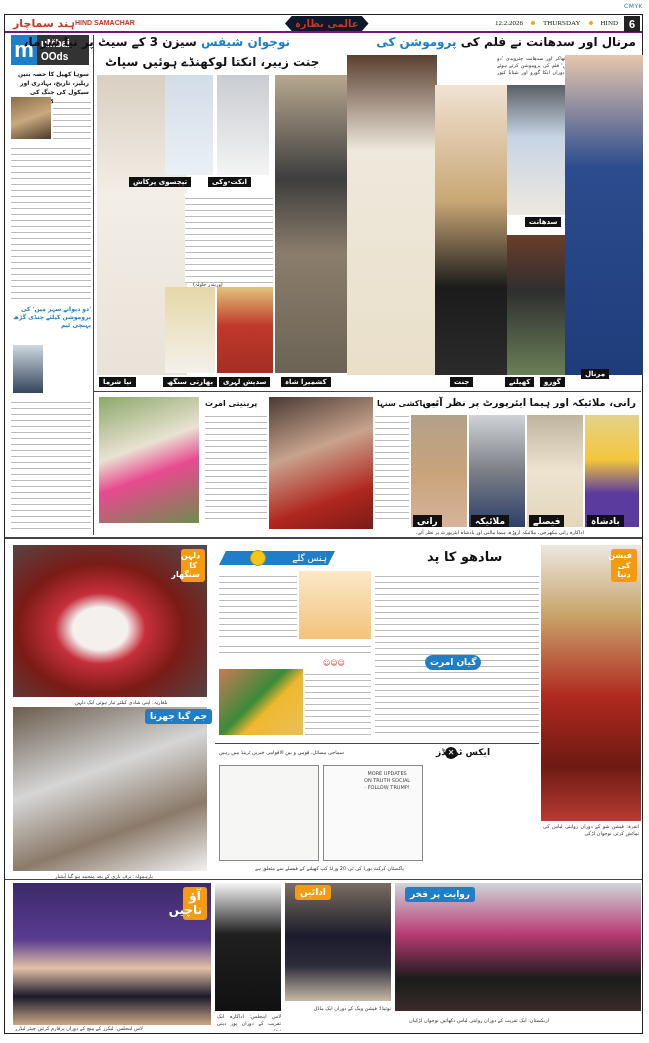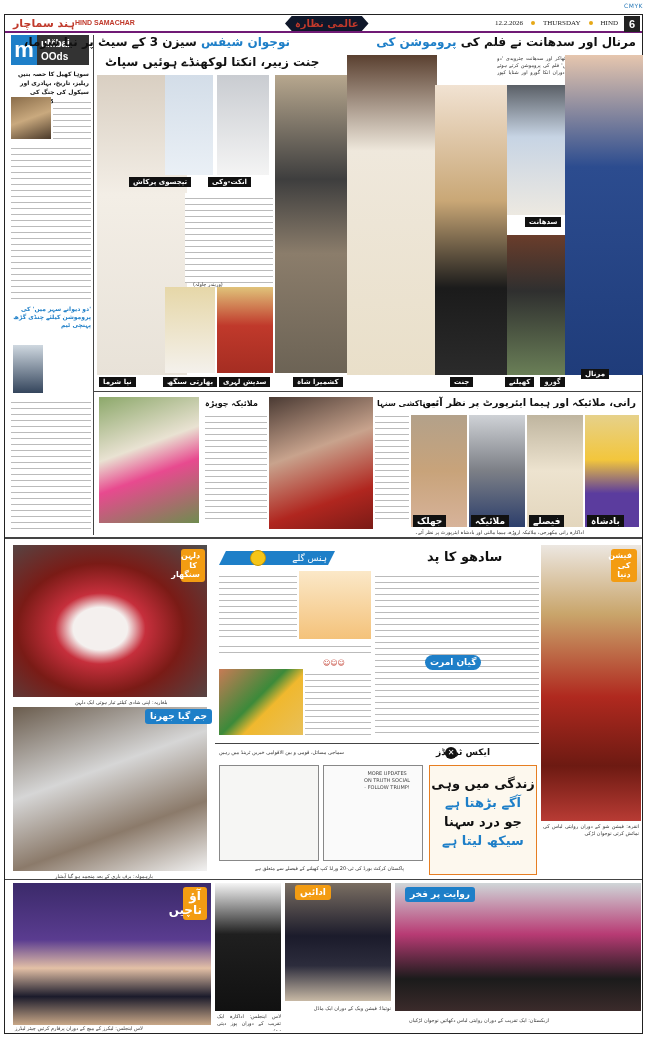--- a/index.html
+++ b/index.html
@@ -87,48 +87,48 @@
   <div class="cap" style="left:124px;top:162px;">تیجسوی پرکاش</div>
   <div class="cap" style="left:178px;top:162px;margin-left:25px;">انکت-وکی</div>
   <div class="text-col" style="left:180px;top:178px;width:88px;height:90px;background:repeating-linear-gradient(#fff 0 5px,#bbb 5px 6px);"></div>
   <div class="caption-line" style="left:188px;top:266px;">(وریندر چاولہ)</div>
   <div class="img" style="left:160px;top:272px;width:50px;height:86px;background:linear-gradient(180deg,#e6d7a8,#f4f1ec);"></div>
   <div class="img" style="left:212px;top:272px;width:56px;height:86px;background:linear-gradient(180deg,#e0c37a,#c0392b 45%,#a52d22);"></div>
   <div class="cap" style="left:94px;top:362px;">نیا شرما</div>
   <div class="cap" style="left:158px;top:362px;">بھارتی سنگھ</div>
   <div class="cap" style="left:214px;top:362px;">سدیش لہری</div>
   <div class="img" style="left:270px;top:60px;width:72px;height:298px;background:linear-gradient(180deg,#b7a78e,#3e3e3e 35%,#8b7d6b 60%,#6c6355);"></div>
-  <div class="cap" style="left:288px;top:362px;">کشمیرا شاہ</div>
+  <div class="cap" style="left:276px;top:362px;">کشمیرا شاہ</div>
 
   <div class="img" style="left:342px;top:40px;width:90px;height:320px;background:linear-gradient(180deg,#5a4030,#efe8dc 30%,#e9dfc9 100%);"></div>
   <div class="img" style="left:430px;top:70px;width:72px;height:290px;background:linear-gradient(180deg,#f1e2d2,#c9a776 40%,#1b1b1b 70%,#2b2b2b);"></div>
   <div class="img" style="left:502px;top:70px;width:58px;height:130px;background:linear-gradient(180deg,#5a5f66,#c7d4e4 40%,#ede9e1);"></div>
   <div class="cap" style="left:520px;top:202px;">سدھانت</div>
   <div class="img" style="left:502px;top:220px;width:58px;height:140px;background:linear-gradient(180deg,#6a3d2b,#2f2f2f 40%,#6a7f57);"></div>
   <div class="img" style="left:560px;top:40px;width:78px;height:320px;background:linear-gradient(180deg,#e6c6ae,#2c4c8f 35%,#1f3c7a);"></div>
   <div class="cap" style="left:576px;top:354px;">مرنال</div>
-  <div class="cap" style="left:535px;top:362px;font-family:Liberation Mono, monospace;">گورو</div>
+  <div class="cap" style="left:535px;top:362px;">گورو</div>
   <div class="cap" style="left:500px;top:362px;">کھیلنے</div>
   <div class="cap" style="left:445px;top:362px;">جنت</div>
 
   <div class="rule" style="left:88px;top:376px;width:548px;height:1px;"></div>
 
   <div class="img" style="left:94px;top:382px;width:100px;height:126px;background:linear-gradient(160deg,#8ca86a,#e9e2d2 40%,#e84a8f 60%,#6f8c4f);"></div>
-  <div class="headline" style="left:200px;top:384px;font-size:8px;">ملائیکہ چوپڑہ</div>
+  <div class="headline" style="left:200px;top:384px;font-size:8px;">پرینیتی امرت</div>
   <div class="text-col" style="left:200px;top:396px;width:62px;height:112px;background:repeating-linear-gradient(#fff 0 5px,#bbb 5px 6px);"></div>
   <div class="img" style="left:264px;top:382px;width:104px;height:132px;background:linear-gradient(160deg,#4a3a33,#c8a38d 40%,#b0261f 75%,#7a1b16);"></div>
   <div class="headline" style="left:372px;top:384px;font-size:8px;">سوناکشی سنہا</div>
   <div class="text-col" style="left:370px;top:396px;width:34px;height:112px;background:repeating-linear-gradient(#fff 0 5px,#bbb 5px 6px);"></div>
 
   <div class="headline" style="right:6px;top:382px;font-size:10px;">رانی، ملائیکہ اور ہیما ایئرپورٹ پر نظر آئیں</div>
   <div class="img" style="left:406px;top:400px;width:56px;height:112px;background:linear-gradient(180deg,#b3a18a,#c8a37a 50%,#d7b39a);"></div>
   <div class="img" style="left:464px;top:400px;width:56px;height:112px;background:linear-gradient(180deg,#cfd2d6,#7c7f86 50%,#2c3e6b);"></div>
   <div class="img" style="left:522px;top:400px;width:56px;height:112px;background:linear-gradient(180deg,#bfb59f,#ede3cf 50%,#e3d6bd);"></div>
   <div class="img" style="left:580px;top:400px;width:54px;height:112px;background:linear-gradient(180deg,#e6d18a,#f3c63c 40%,#5b3c9e 70%);"></div>
-  <div class="cap" style="left:408px;top:500px;font-size:9px;">جھلک</div>
+  <div class="cap" style="left:408px;top:500px;font-size:9px;">رانی</div>
   <div class="cap" style="left:466px;top:500px;font-size:9px;">ملائیکہ</div>
   <div class="cap" style="left:524px;top:500px;font-size:9px;">فیصلے</div>
   <div class="cap" style="left:582px;top:500px;font-size:9px;">بادشاہ</div>
   <div class="caption-line" style="left:410px;top:514px;">اداکارہ رانی مکھرجی، ملائیکہ اروڑہ، ہیما مالنی اور بادشاہ ایئرپورٹ پر نظر آئے۔</div>
 
   <div class="rule" style="left:0;top:522px;width:637px;height:2px;"></div>
 
   <div class="img" style="left:8px;top:530px;width:194px;height:152px;background:radial-gradient(ellipse at 45% 55%,#f4f0ee 0 18%,#c62f3c 30%,#7a1b16 55%,#4e4e4e 100%);"></div>
   <div class="badge" style="left:176px;top:534px;width:24px;font-size:8px;">دلہن کا سنگھار</div>
   <div class="caption-line" style="left:70px;top:684px;">بلغاریہ: اپنی شادی کیلئے تیار ہوتی ایک دلہن</div>
@@ -166,26 +166,20 @@
   <div class="img" style="left:214px;top:750px;width:100px;height:96px;background:#f6f6f4;border:1px solid #888;"></div>
   <div class="img" style="left:318px;top:750px;width:100px;height:96px;background:#fafafa;border:1px solid #888;">
     <div style="position:absolute;left:40px;top:4px;font-size:5px;line-height:7px;color:#444;text-align:center;">
       <div>MORE UPDATES</div>
       <div>ON TRUTH SOCIAL</div>
       <div>- FOLLOW TRUMP!</div>
     </div>
   </div>
   <div class="caption-line" style="left:250px;top:850px;">پاکستان کرکٹ بورڈ کی ٹی-20 ورلڈ کپ کھیلنے کے فیصلے سے متعلق ہے</div>
 
-  <div class="box-quote" style="left:424px;top:750px;width:108px;height:110px;padding-top:8px;">
-    <div>زندگی میں وہی</div>
-    <div class="hl-blue">آگے بڑھتا ہے</div>
-    <div>جو درد سہنا</div>
-    <div class="hl-blue">سیکھ لیتا ہے</div>
-  </div>
 
   <div class="rule" style="left:0;top:864px;width:637px;height:1px;"></div>
 
   <div class="img" style="left:8px;top:868px;width:198px;height:142px;background:linear-gradient(180deg,#3b2a6a,#5a3c90 40%,#e3c0a6 60%,#1b1b2b 80%,#c9a888);"></div>
   <div class="badge" style="left:178px;top:872px;width:24px;font-size:12px;">
     <div>آؤ</div>
     <div>ناچیں</div>
   </div>
   <div class="caption-line" style="left:10px;top:1010px;">لاس اینجلس: لیکرز کے میچ کے دوران پرفارم کرتیں چیئر لیڈرز</div>
 

